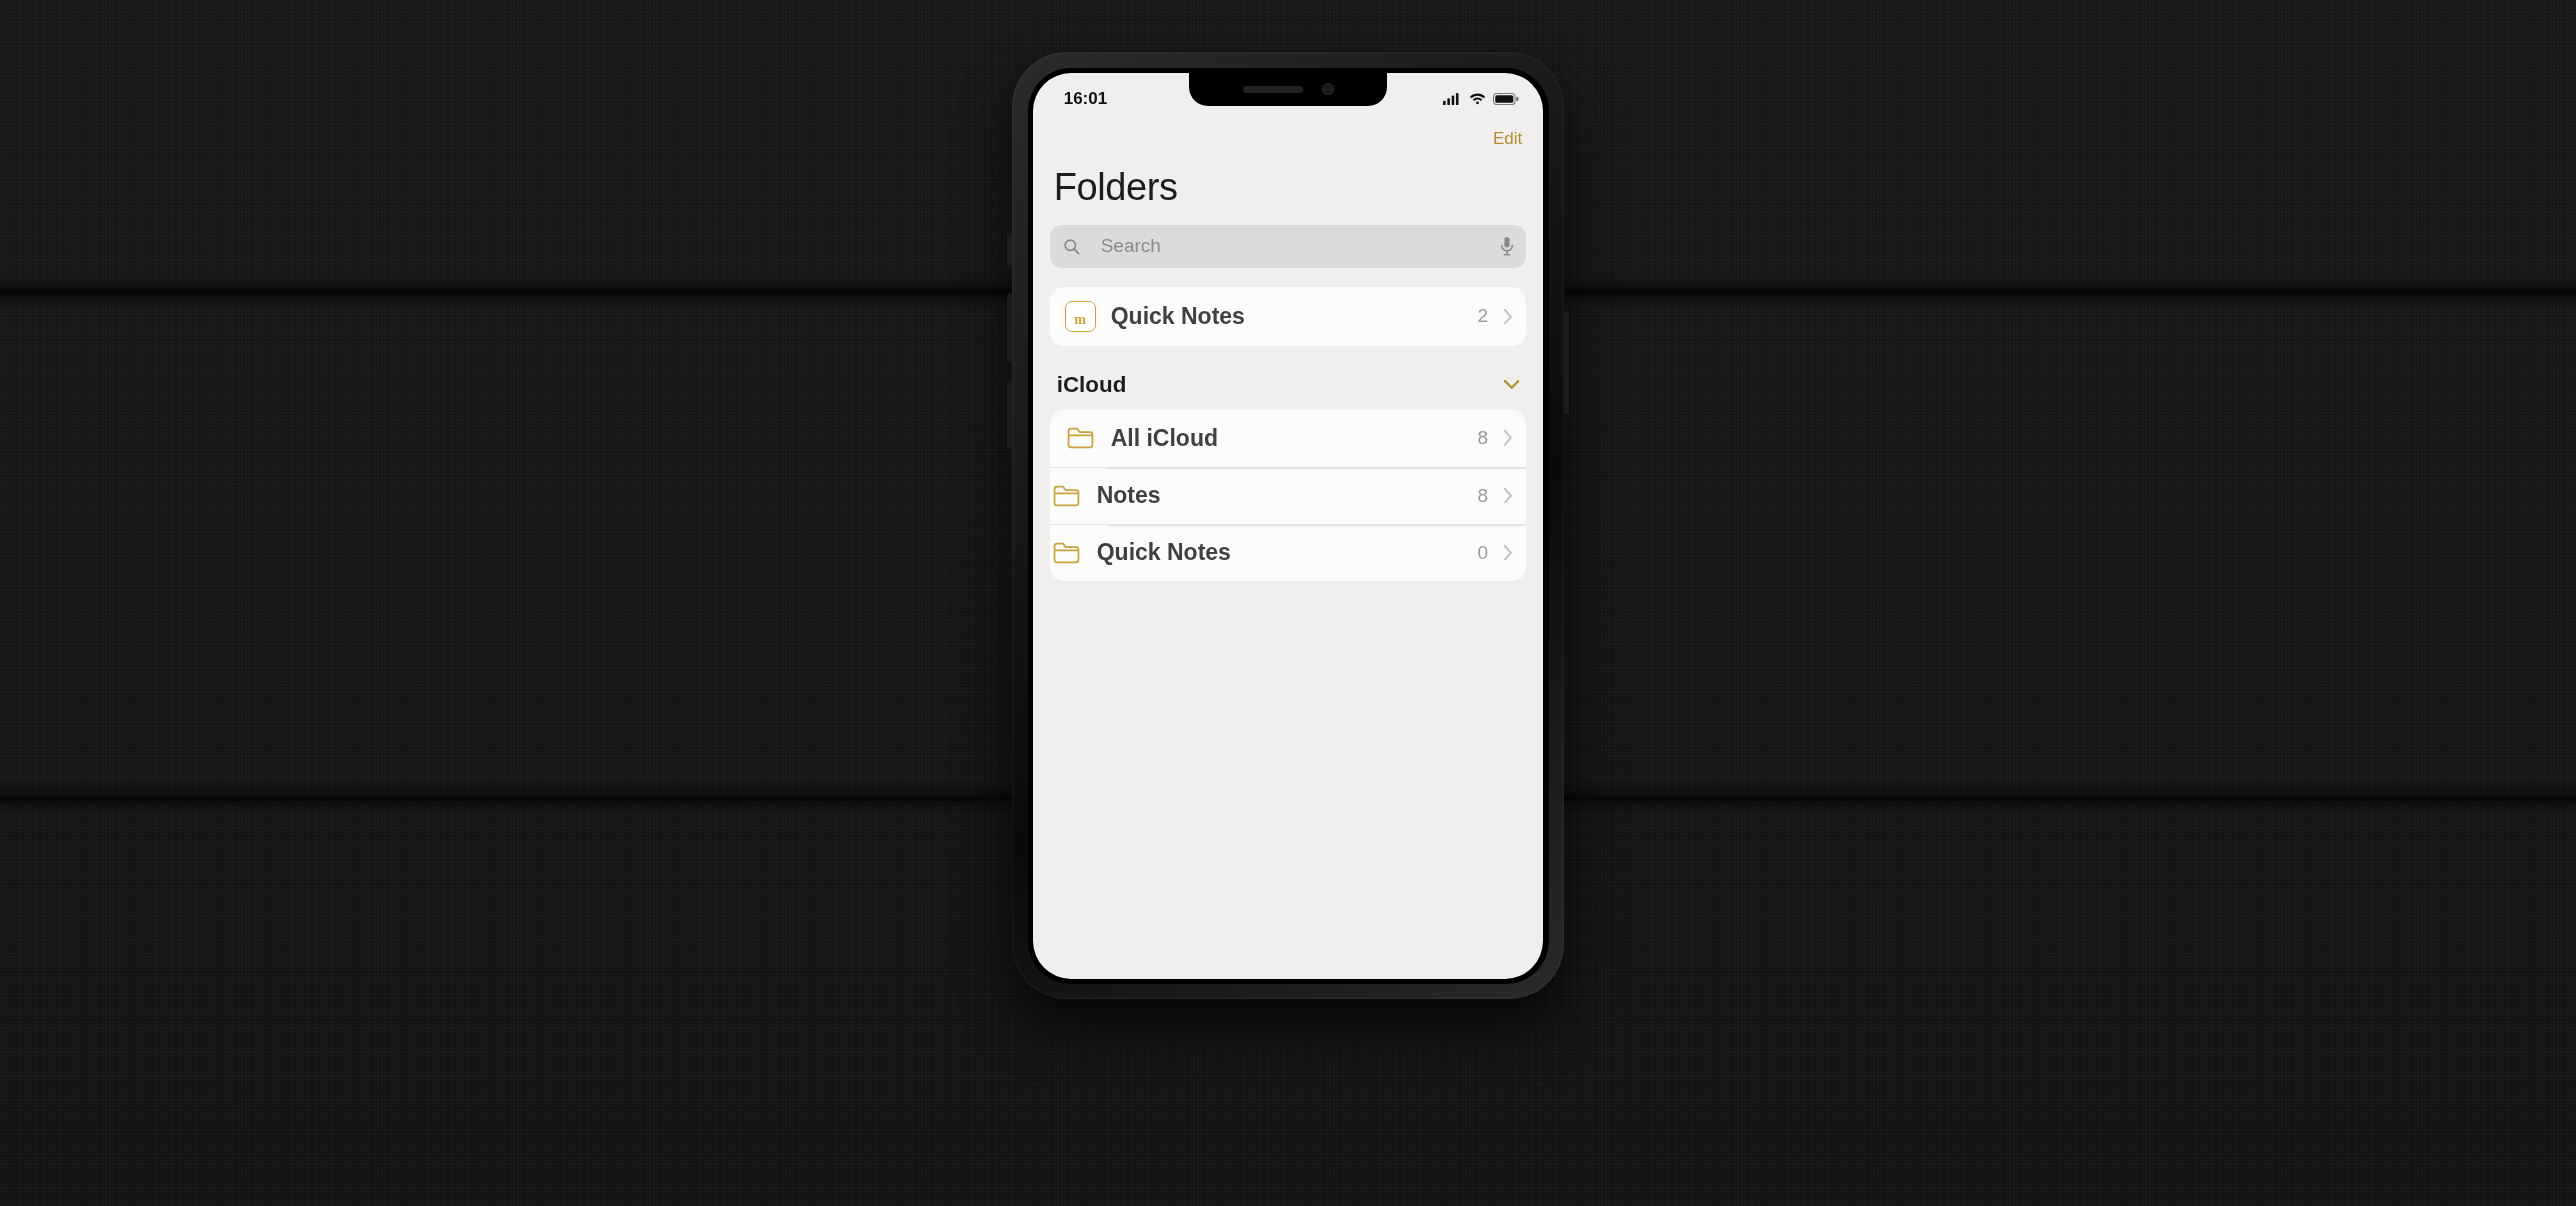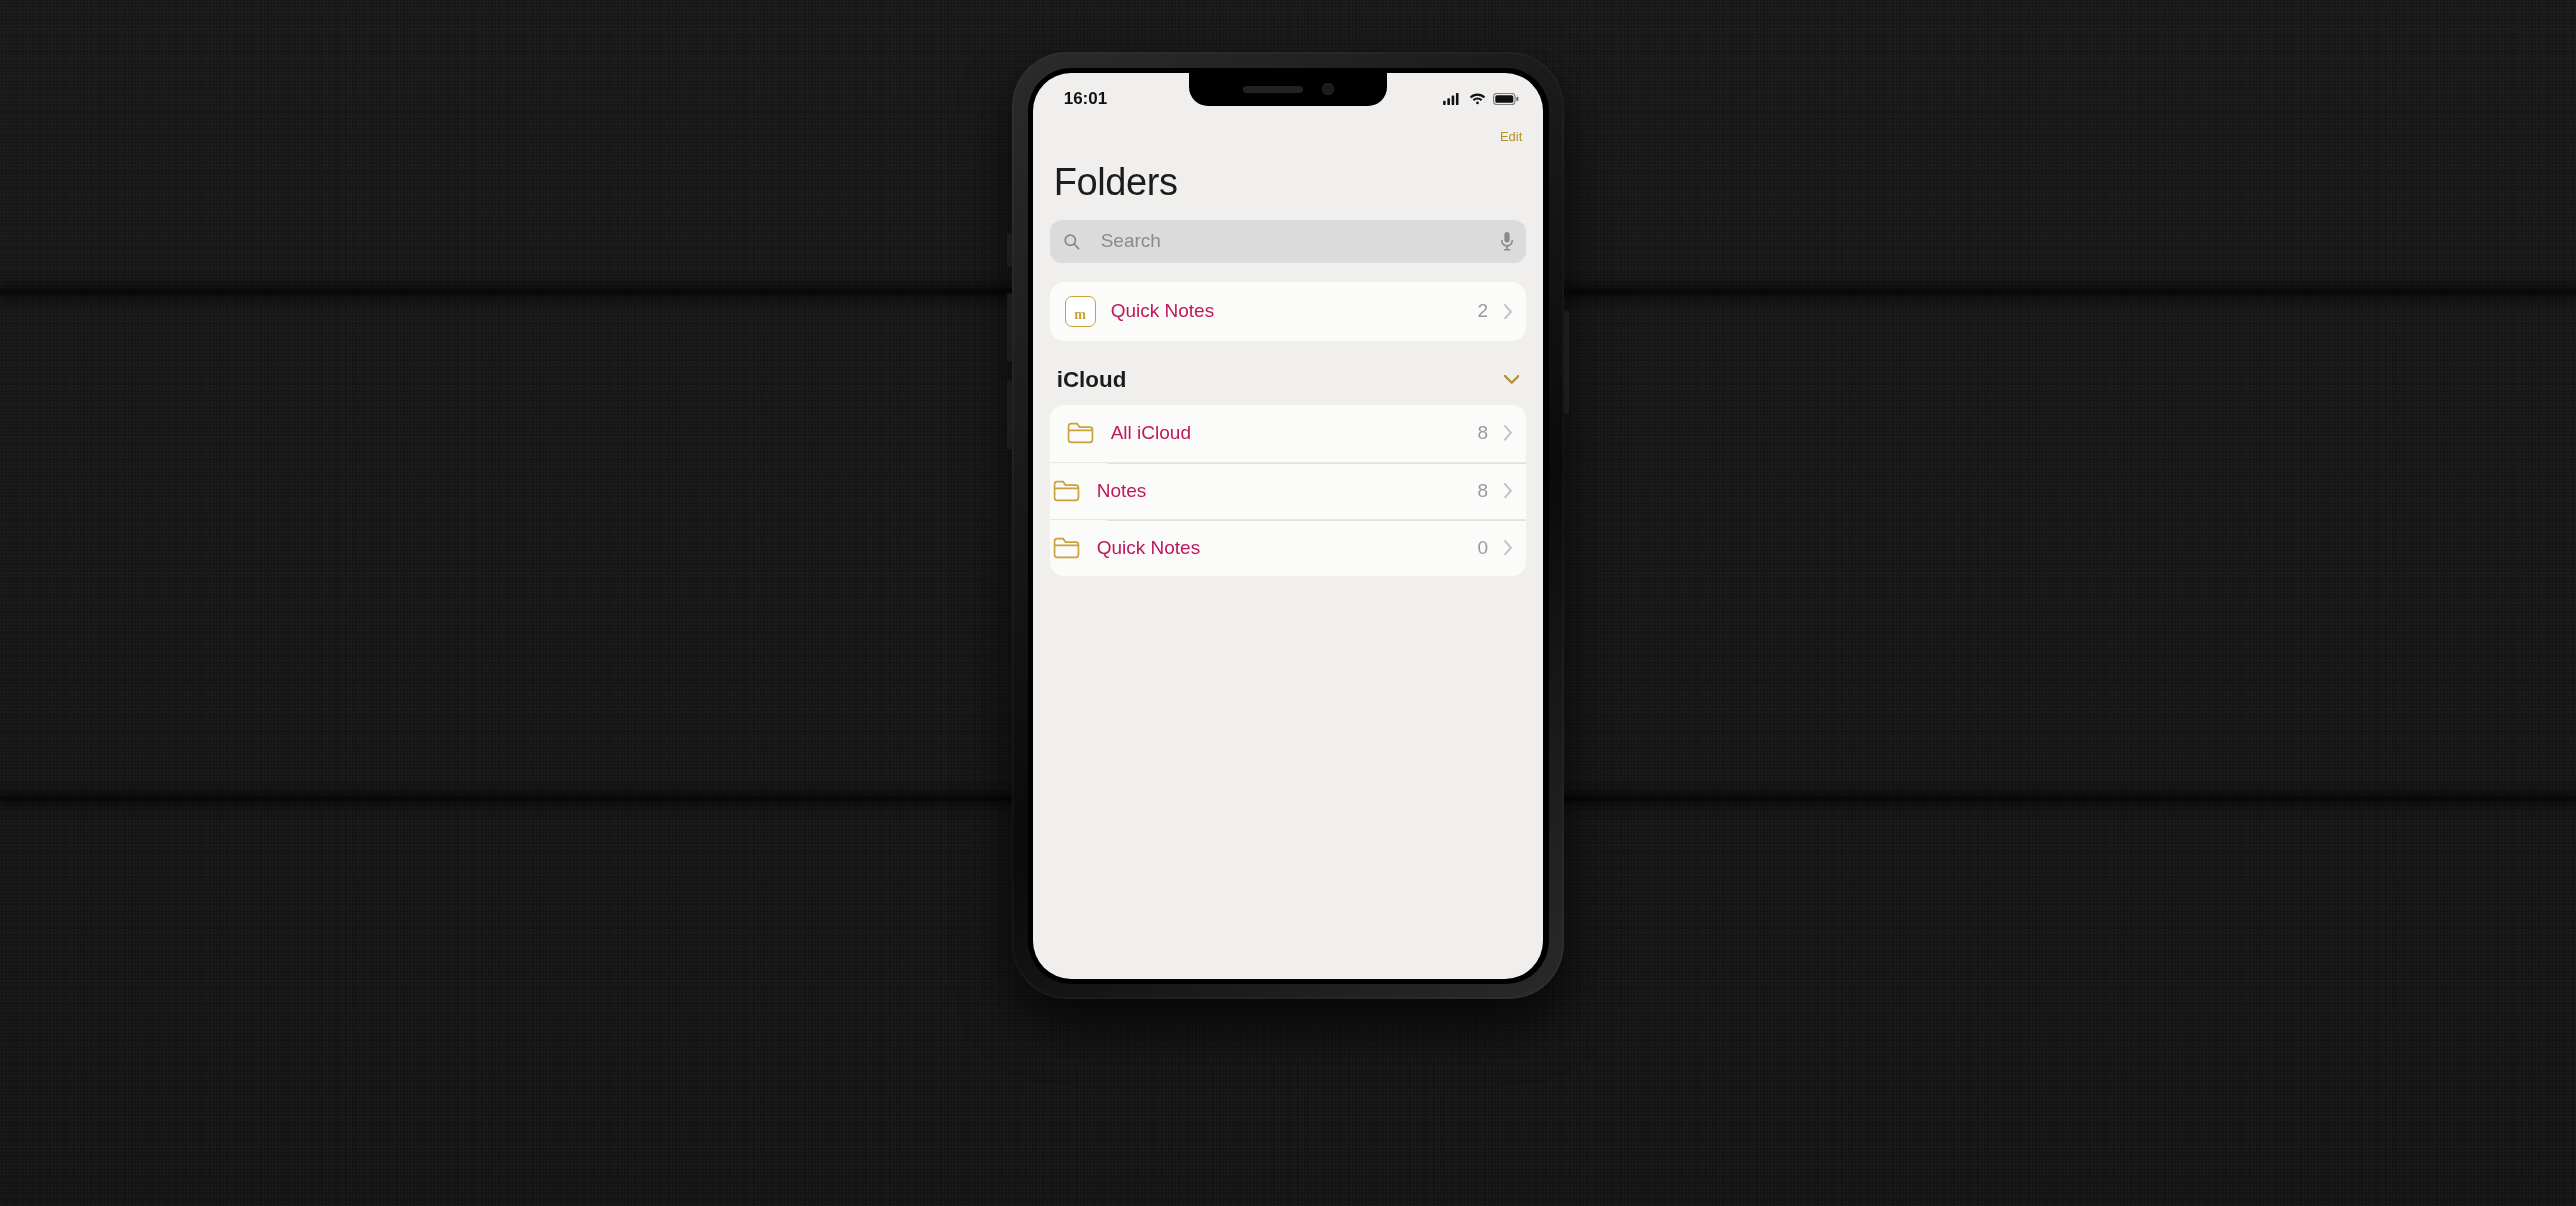--- a/index.html
+++ b/index.html
@@ -94,21 +94,21 @@
   .status-right { display:flex; align-items:center; gap:7px; }
   .status-right svg { display:block; }
 
   
   .navbar {
     display:flex; justify-content:flex-end;
     padding: 15.5px 21px 5.2px;
   }
   .edit-link {
     color:#b2902d;
-    font-size:13px;
+    font-size:17px;
     font-weight:400;
   }
 
   .page-title {
     font-size:38px;
     font-weight:400;
     letter-spacing:-0.4px;
     color:#1c1c1c;
     padding: 12px 21px 15.5px;
   }
@@ -147,22 +147,23 @@
   .row + .row { margin-left:0; }
   .row:not(:first-child) {
     box-shadow: inset 0 0.9px 0 rgba(0,0,0,0.08);
   }
   .row:not(:first-child) { margin-left:0; }
   .row .leading {
     width:33px; display:flex; align-items:center; justify-content:center;
   }
   .row .label {
     flex:1;
-    font-size:19px;
-    color:#be185d;
+    font-size:23px;
+    color:#404040;
+    font-weight:bold;
   }
   .row .count {
     font-size:19px;
     color:#9a9a9e;
     font-weight:400;
     margin-right:1.7px;
   }
   .row .chevron { color:#c5c5c8; }
 
   

